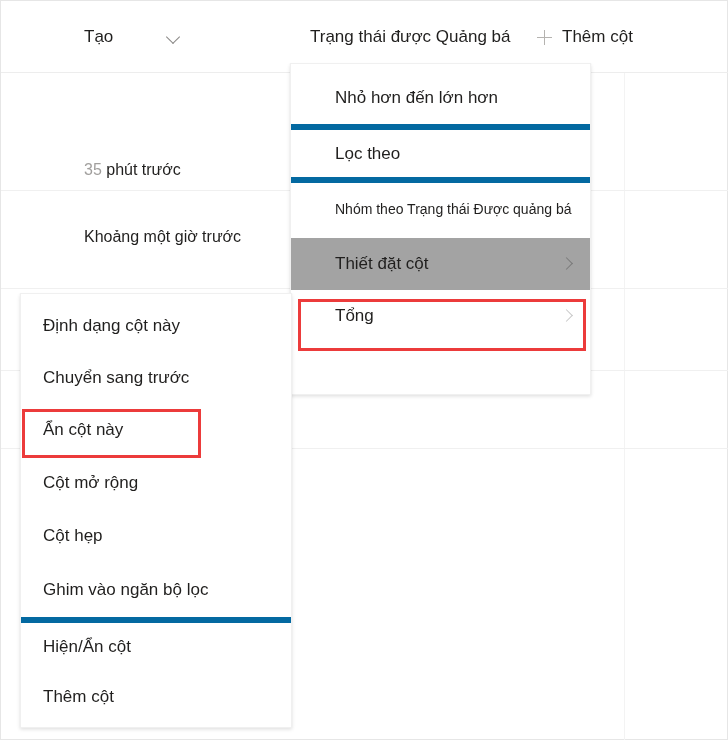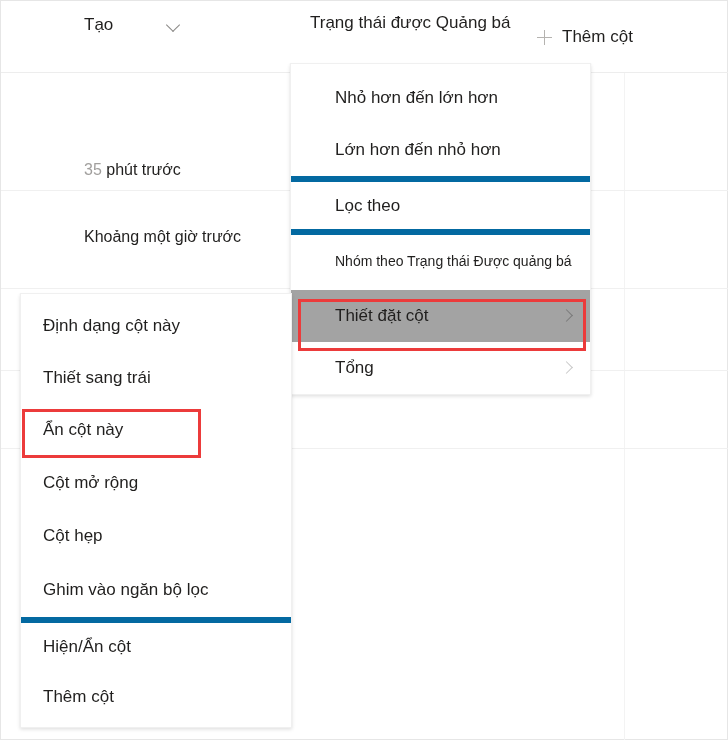--- a/index.html
+++ b/index.html
@@ -36,22 +36,22 @@
   }
 
   .col-header {
     position: absolute;
     display: flex;
     align-items: center;
     font-size: 17px;
     color: #201f1e;
     white-space: nowrap;
   }
-  .col-header.created { left: 83px; top: 14px; }
-  .col-header.promoted { left: 309px; top: 12px; }
+  .col-header.created { left: 83px; top: 26px; }
+  .col-header.promoted { left: 309px; top: 26px; }
 
   .chev-down {
     display: inline-block;
     width: 16px;
     height: 16px;
     position: relative;
   }
   .chev-down::before {
     content: "";
     position: absolute;
@@ -234,23 +234,20 @@
   <div class="data-row" style="top:288px;height:82px;border-bottom:1px solid #f0f0f0;"></div>
   <div class="data-row" style="top:370px;height:78px;border-bottom:1px solid #f0f0f0;"></div>
 </div>
 
 <div class="menu" id="dropdown-menu">
 
   <div class="menu-item" style="height:52px;margin-top:8px;">
     <span>Nhỏ hơn đến lớn hơn</span>
   </div>
 
-  <div class="menu-item" style="height:52px;">
-    <span>Lớn hơn đến nhỏ hơn</span>
-  </div>
 
   <div class="menu-item sep-above" style="height:53px;">
     <span>Lọc theo</span>
   </div>
 
   <div class="menu-item sep-above" style="height:61px;overflow:visible;padding:0;">
     <span class="overflow-label">Nhóm theo Trạng thái Được quảng bá</span>
   </div>
 
   <div class="menu-item highlight" style="height:52px;">
@@ -264,21 +261,21 @@
   </div>
 </div>
 
 <div class="menu" id="left-menu">
 
   <div class="menu-item" style="height:52px;margin-top:6px;">
     <span>Định dạng cột này</span>
   </div>
 
   <div class="menu-item" style="height:52px;">
-    <span>Thiết sang trái</span>
+    <span>Chuyển sang trước</span>
   </div>
 
   <div class="menu-item" style="height:52px;">
     <span>Ẩn cột này</span>
   </div>
 
   <div class="menu-item" style="height:53px;">
     <span>Cột mở rộng</span>
   </div>
 

